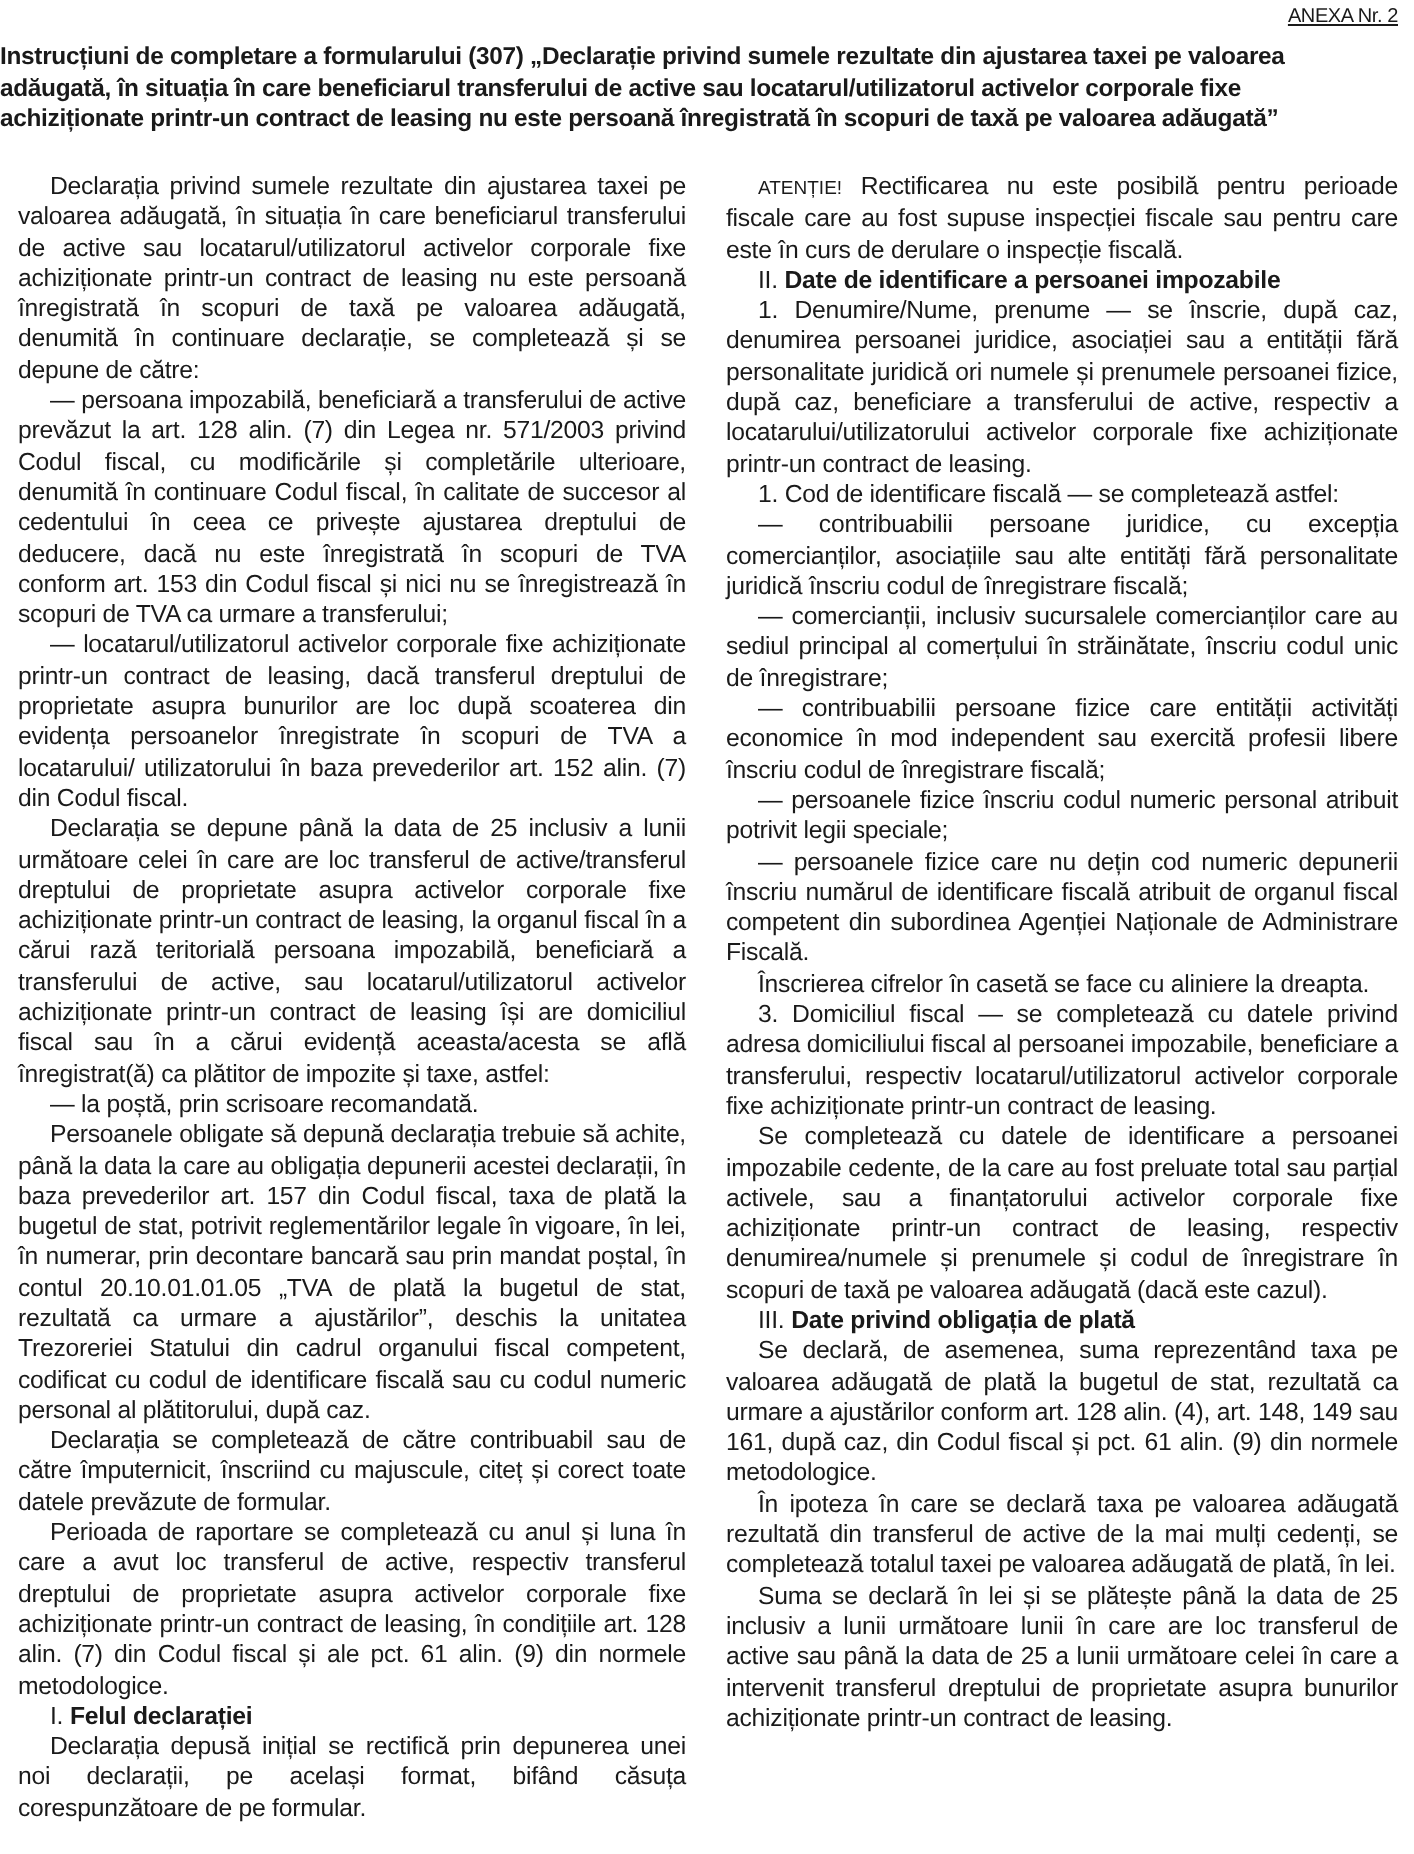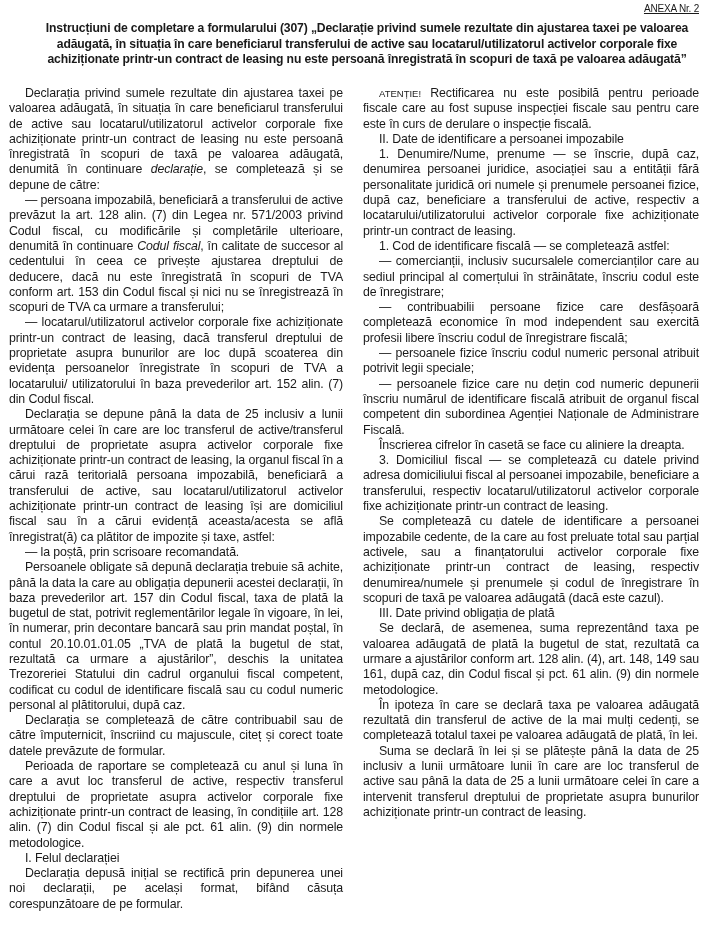--- a/index.html
+++ b/index.html
@@ -19,44 +19,43 @@
       position: absolute;
       top: 3px;
       right: 8px;
       font-size: 10px;
       text-decoration: underline;
       letter-spacing: -0.2px;
     }
     .title {
       position: absolute;
       top: 21px;
-      left: 27px;
+      left: 0;
       width: 680px;
-      text-align: center;
       font-weight: bold;
       font-size: 12.2px;
       line-height: 15.6px;
       letter-spacing: -0.15px;
     }
     .col {
       position: absolute;
       top: 86px;
       font-size: 12.35px;
       line-height: 15.3px;
       text-align: justify;
       letter-spacing: -0.12px;
     }
     .col-left { left: 9px; width: 334px; }
     .col-right { left: 363px; width: 336px; }
     .col p {
       margin: 0;
       text-indent: 16px;
     }
-    .b { font-weight: normal; }
-    .i { font-style: italic; }
+    .b { font-weight: bold; }
+    .i { }
     .smallcaps { font-size: 9.5px; letter-spacing: 0; }
   </style>
 </head>
 <body>
 
 <div class="annex">ANEXA Nr. 2</div>
 
 <div class="title">Instrucțiuni de completare a formularului (307) „Declarație privind sumele rezultate din ajustarea taxei pe valoarea adăugată, în situația în care beneficiarul transferului de active sau locatarul/utilizatorul activelor corporale fixe achiziționate printr-un contract de leasing nu este persoană înregistrată în scopuri de taxă pe valoarea adăugată”</div>
 
 <div class="col col-left">
@@ -70,22 +69,23 @@
   <p>Perioada de raportare se completează cu anul și luna în care a avut loc transferul de active, respectiv transferul dreptului de proprietate asupra activelor corporale fixe achiziționate printr-un contract de leasing, în condițiile art. 128 alin. (7) din Codul fiscal și ale pct. 61 alin. (9) din normele metodologice.</p>
   <p><span>I. </span><span class="b">Felul declarației</span></p>
   <p>Declarația depusă inițial se rectifică prin depunerea unei noi declarații, pe același format, bifând căsuța corespunzătoare de pe formular.</p>
 </div>
 
 <div class="col col-right">
   <p><span class="smallcaps">ATENȚIE!</span><span> Rectificarea nu este posibilă pentru perioade fiscale care au fost supuse inspecției fiscale sau pentru care este în curs de derulare o inspecție fiscală.</span></p>
   <p><span>II. </span><span class="b">Date de identificare a persoanei impozabile</span></p>
   <p>1. Denumire/Nume, prenume — se înscrie, după caz, denumirea persoanei juridice, asociației sau a entității fără personalitate juridică ori numele și prenumele persoanei fizice, după caz, beneficiare a transferului de active, respectiv a locatarului/utilizatorului activelor corporale fixe achiziționate printr-un contract de leasing.</p>
   <p>1. Cod de identificare fiscală — se completează astfel:</p>
-  <p>— comercianții, inclusiv sucursalele comercianților care au sediul principal al comerțului în străinătate, înscriu codul este de înregistrare;</p>
-  <p>— contribuabilii persoane fizice care desfășoară completează economice în mod independent sau exercită profesii libere înscriu codul de înregistrare fiscală;</p>
+  <p>— contribuabilii persoane juridice, cu excepția comercianților, asociațiile sau alte entități fără personalitate juridică înscriu codul de înregistrare fiscală;</p>
+  <p>— comercianții, inclusiv sucursalele comercianților care au sediul principal al comerțului în străinătate, înscriu codul unic de înregistrare;</p>
+  <p>— contribuabilii persoane fizice care entității activități economice în mod independent sau exercită profesii libere înscriu codul de înregistrare fiscală;</p>
   <p>— persoanele fizice înscriu codul numeric personal atribuit potrivit legii speciale;</p>
   <p>— persoanele fizice care nu dețin cod numeric depunerii înscriu numărul de identificare fiscală atribuit de organul fiscal competent din subordinea Agenției Naționale de Administrare Fiscală.</p>
   <p>Înscrierea cifrelor în casetă se face cu aliniere la dreapta.</p>
   <p>3. Domiciliul fiscal — se completează cu datele privind adresa domiciliului fiscal al persoanei impozabile, beneficiare a transferului, respectiv locatarul/utilizatorul activelor corporale fixe achiziționate printr-un contract de leasing.</p>
   <p>Se completează cu datele de identificare a persoanei impozabile cedente, de la care au fost preluate total sau parțial activele, sau a finanțatorului activelor corporale fixe achiziționate printr-un contract de leasing, respectiv denumirea/numele și prenumele și codul de înregistrare în scopuri de taxă pe valoarea adăugată (dacă este cazul).</p>
   <p><span>III. </span><span class="b">Date privind obligația de plată</span></p>
   <p>Se declară, de asemenea, suma reprezentând taxa pe valoarea adăugată de plată la bugetul de stat, rezultată ca urmare a ajustărilor conform art. 128 alin. (4), art. 148, 149 sau 161, după caz, din Codul fiscal și pct. 61 alin. (9) din normele metodologice.</p>
   <p>În ipoteza în care se declară taxa pe valoarea adăugată rezultată din transferul de active de la mai mulți cedenți, se completează totalul taxei pe valoarea adăugată de plată, în lei.</p>
   <p>Suma se declară în lei și se plătește până la data de 25 inclusiv a lunii următoare lunii în care are loc transferul de active sau până la data de 25 a lunii următoare celei în care a intervenit transferul dreptului de proprietate asupra bunurilor achiziționate printr-un contract de leasing.</p>
 </div>

